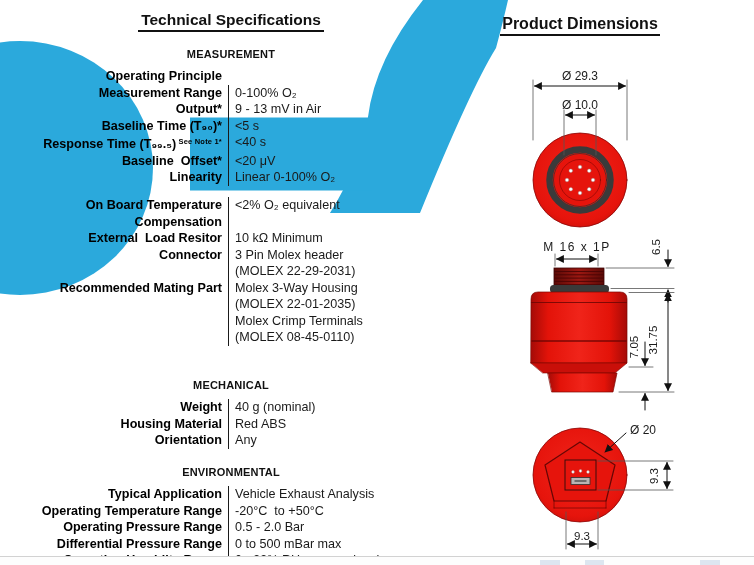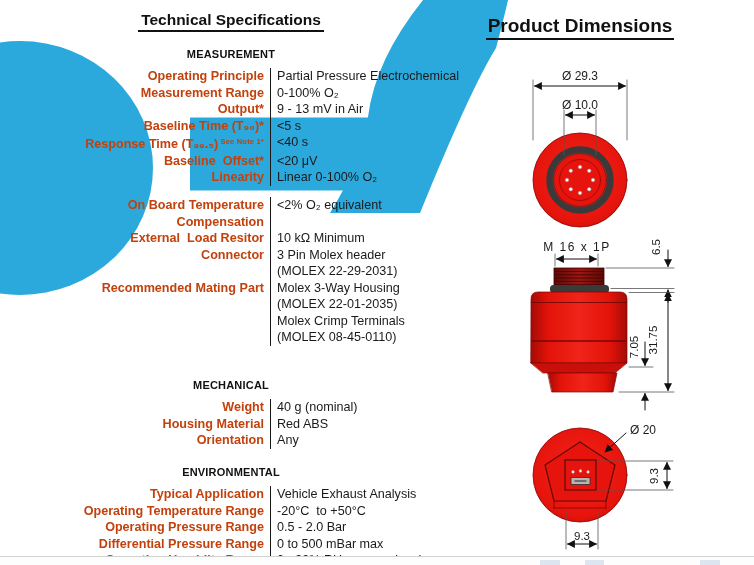--- a/index.html
+++ b/index.html
@@ -3,26 +3,26 @@
 <meta charset="utf-8">
 <style>
   html,body{margin:0;padding:0;}
   body{font-family:"Liberation Sans","DejaVu Sans",sans-serif;background:#fff;}
   #page{position:relative;width:754px;height:565px;overflow:hidden;background:#fff;}
   #bg-svg{position:absolute;left:0;top:0;z-index:0;}
   
   #spec-col{position:absolute;left:0;top:0;width:462px;height:565px;z-index:1;}
   .title{position:absolute;left:0;width:462px;text-align:center;font-size:15.5px;font-weight:bold;color:#111;}
   .title span{display:inline-block;border-bottom:2px solid #111;padding:0 3px 1px 3px;}
-  #right-title{position:absolute;left:470px;top:15px;width:220px;text-align:center;z-index:1;font-size:19px;font-weight:bold;color:#111;}
+  #right-title{position:absolute;left:470px;top:15px;width:220px;text-align:center;z-index:1;font-size:16px;font-weight:bold;color:#111;}
   #right-title span{display:inline-block;border-bottom:2px solid #111;padding:0 2px 1px 2px;}
   .spec{position:absolute;left:0;width:462px;}
   .spec-h{text-align:center;font-size:11px;font-weight:bold;color:#111;line-height:14px;margin-bottom:7px;letter-spacing:.2px;}
   .row{display:flex;}
-  .lbl{flex:0 0 222px;text-align:right;font-weight:bold;padding-right:6px;color:#c2410c;padding-left:42px;}
+  .lbl{flex:0 0 222px;text-align:right;font-weight:bold;padding-right:6px;color:#000000;}
   .lbl div,.val div{line-height:16.5px;font-size:12.6px;white-space:pre;}
   .val{border-left:1.5px solid #1a1a1a;padding-left:6px;color:#1a1a1a;font-weight:normal;}
   .note{font-size:7.5px;font-weight:bold;vertical-align:4px;letter-spacing:.2px;}
   
   #bottom-strip{position:absolute;left:0;top:556px;width:754px;height:9px;background:#fdfdfd;border-top:1px solid #d2d2d2;z-index:2;}
   .edge-cell{position:absolute;top:3px;height:6px;background:#dde6f0;}
 </style>
 </head>
 <body>
 
@@ -169,23 +169,20 @@
   <div id="spec-col">
     <div class="title" style="top:11px">
       <span>Technical Specifications</span>
     </div>
     <section class="spec" style="top:47px">
         <div class="spec-h">MEASUREMENT</div>
         <div class="row">
           <div class="lbl">
             <div>Operating Principle</div>
           </div>
-          <div class="val">
-            <div>Partial Pressure Electrochemical</div>
-          </div>
         </div>
         <div class="row">
           <div class="lbl">
             <div>Measurement Range</div>
           </div>
           <div class="val">
             <div>0-100% O₂</div>
           </div>
         </div>
         <div class="row">

